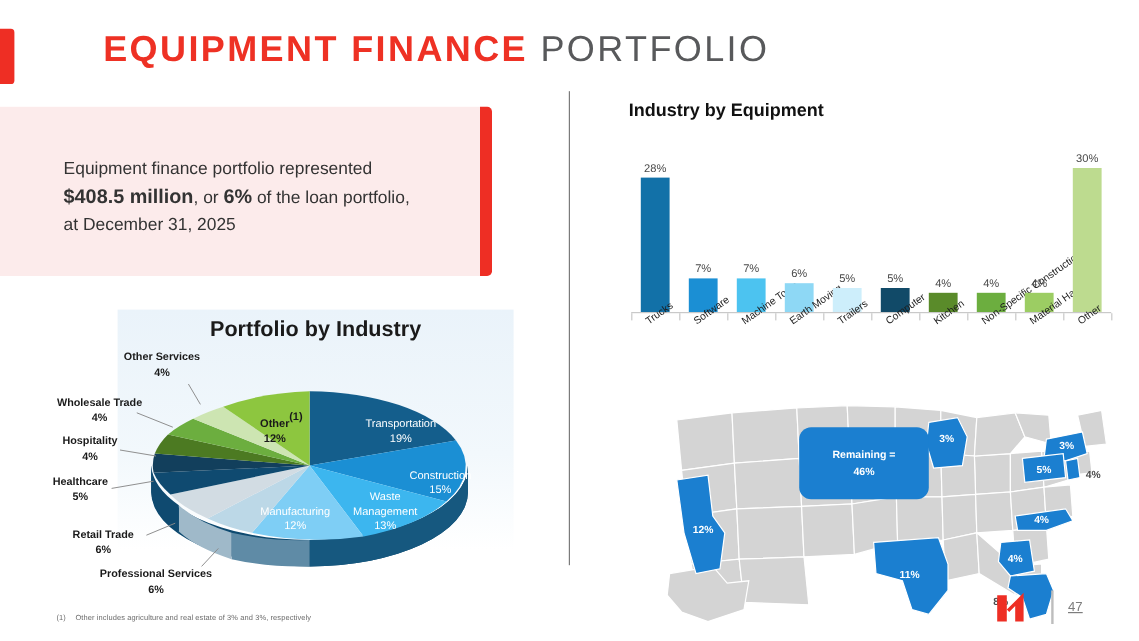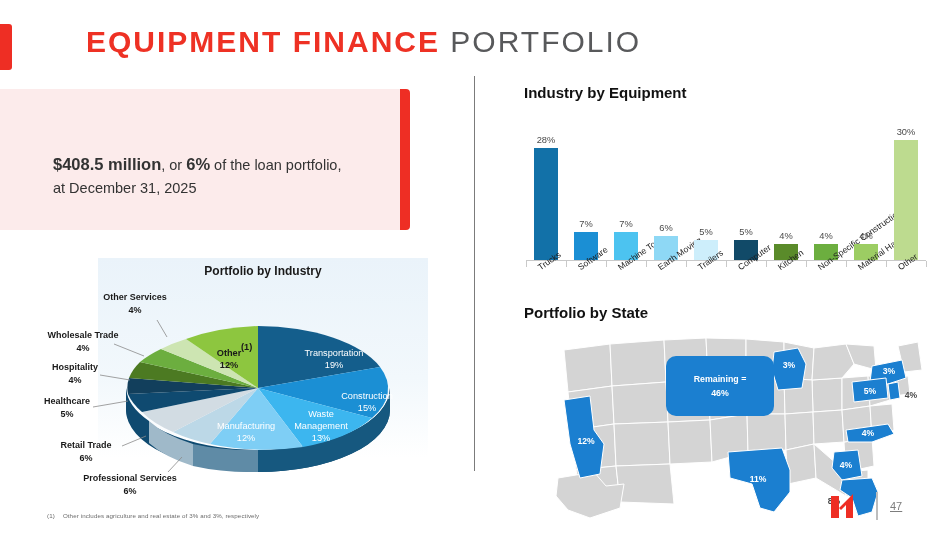--- a/index.html
+++ b/index.html
@@ -25,21 +25,21 @@
 
   
   #vertical-divider{position:absolute;left:474px;top:76px;width:1px;height:395px;
       background:#7b7b7b;}
 
   
   #pie-panel{position:absolute;left:18px;top:258px;width:440px;height:250px;}
   #pie-bg{position:absolute;left:80px;top:0px;width:330px;height:200px;
       background:linear-gradient(180deg,#eaf3fa 0%,#f2f8fc 60%,#ffffff 100%);}
   #pie-title{position:absolute;left:105px;top:6px;width:280px;text-align:center;
-      font-size:12px;font-weight:700;color:#1a1a1a;}
+      font-size:18px;font-weight:700;color:#1a1a1a;}
   #pie-svg{position:absolute;left:0;top:0;}
   .pie-lbl{font-size:9px;font-weight:700;fill:#1a1a1a;}
   .pie-lbl-in{font-size:9.2px;fill:#ffffff;}
   .pie-lbl-in-dark{font-size:9.2px;fill:#1a1a1a;font-weight:700;}
   .leader{stroke:#8a8a8a;stroke-width:0.8;fill:none;}
 
   #pie-footnote{position:absolute;left:47px;top:512px;font-size:6.2px;color:#6b6b6b;
       letter-spacing:.1px;}
   #pie-footnote .fn-num{margin-right:8px;}
 
@@ -74,21 +74,21 @@
 <body>
 
 <div id="header-accent-bar"></div>
 <div id="page-title">
   <span class="t-red">EQUIPMENT FINANCE</span><span>&nbsp;</span><span class="t-gray">PORTFOLIO</span>
 </div>
 
 <div id="callout-box"></div>
 <div id="callout-accent"></div>
 <div id="callout-text">
-  <br>
+  <span>Equipment finance portfolio represented</span><br>
   <b>$408.5 million</b><span>, or </span><b>6%</b><span> of the loan portfolio,</span><br>
   <span>at December 31, 2025</span>
 </div>
 
 <div id="vertical-divider"></div>
 
 <div id="pie-panel">
   <div id="pie-bg"></div>
   <div id="pie-title">Portfolio by Industry</div>
   <svg id="pie-svg" width="440" height="250" viewBox="0 0 440 250">
@@ -222,21 +222,20 @@
       <div class="bar-cat" style="left: 346px; top: 142px;">Material Handling</div>
       <div class="bar-rect" style="left: 384px; width: 24px; height: 120px; bottom: 42px; background: rgb(189, 219, 143);"></div>
       <div class="bar-val" style="left: 376px; width: 40px; bottom: 165px;">30%</div>
       <div class="bar-tick" style="left: 376px;"></div>
       <div class="bar-cat" style="left: 386px; top: 142px;">Other</div>
       <div class="bar-tick" style="left: 416px;"></div>
     </div>
 </div>
 
 <div id="map-panel">
-  <div id="map-title">Portfolio by State</div>
   <svg id="map-svg" width="380" height="200" viewBox="0 0 380 200">
     <g>
 
       <path class="st-off" d="M18 24 L64 18 L66 60 L22 66 Z"></path>
       <path class="st-off" d="M64 18 L118 14 L120 56 L66 60 Z"></path>
       <path class="st-off" d="M118 14 L160 12 L162 54 L120 56 Z"></path>
       <path class="st-off" d="M22 66 L66 60 L68 98 L26 104 Z"></path>
       <path class="st-off" d="M66 60 L120 56 L122 96 L68 98 Z"></path>
       <path class="st-off" d="M120 56 L162 54 L164 94 L122 96 Z"></path>
       <path class="st-off" d="M26 104 L68 98 L70 140 L30 144 Z"></path>

